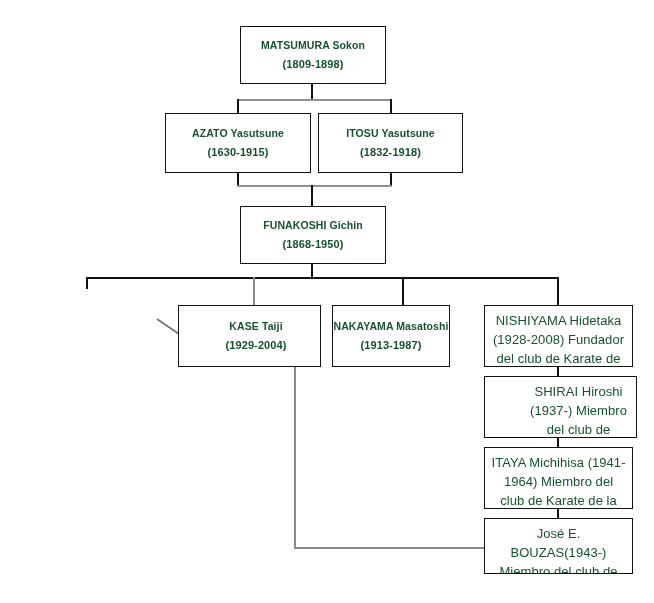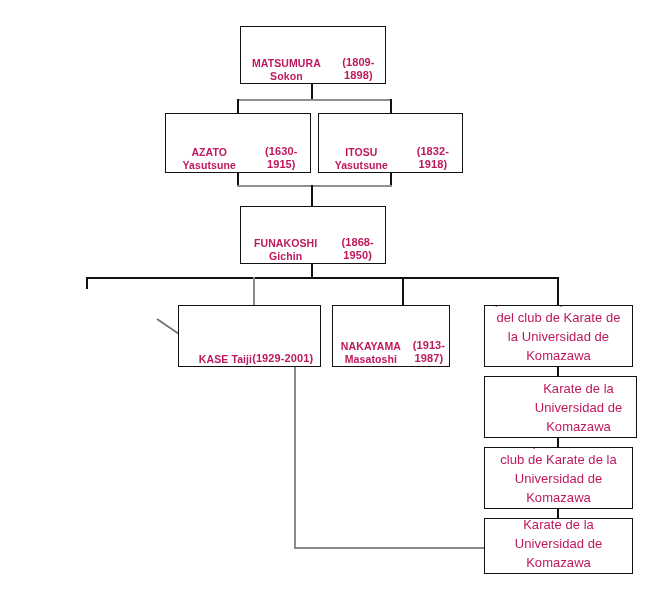--- a/index.html
+++ b/index.html
@@ -12,24 +12,24 @@
     width:654px;
     height:603px;
     background:#ffffff;
     overflow:hidden;
   }
   .node{
     position:absolute;
     box-sizing:border-box;
     border:1.6px solid #111111;
     background:#ffffff;
-    color:#be185d;
+    color:#14532d;
     display:flex;
-    flex-direction:row;
-    align-items:flex-end;
+    flex-direction:column;
+    align-items:center;
     justify-content:center;
     text-align:center;
     z-index:3;
     overflow:hidden;
   }
   .node .line1{
     font-size:10.5px;
     font-weight:600;
     letter-spacing:0.1px;
     line-height:1.25;
@@ -117,21 +117,21 @@
   </div>
 
   <div class="node" style="left:240px; top:206px; width:146px; height:58px;">
     <div class="line1">FUNAKOSHI Gichin</div>
     <div class="line2">(1868-1950)</div>
   </div>
 
 
   <div class="node" style="left:178px; top:305px; width:143px; height:62px;padding-left:13px;">
     <div class="line1">KASE Taiji</div>
-    <div class="line2">(1929-2001)</div>
+    <div class="line2">(1929-2004)</div>
   </div>
 
   <div class="node" style="left:332px; top:305px; width:118px; height:62px;">
     <div class="line1">NAKAYAMA Masatoshi</div>
     <div class="line2">(1913-1987)</div>
   </div>
 
   <div class="node multi" style="left:484px; top:305px; width:149px; height:62px;">
     <div class="body">NISHIYAMA Hidetaka (1928-2008) Fundador del club de Karate de la Universidad de Komazawa</div>
   </div>

